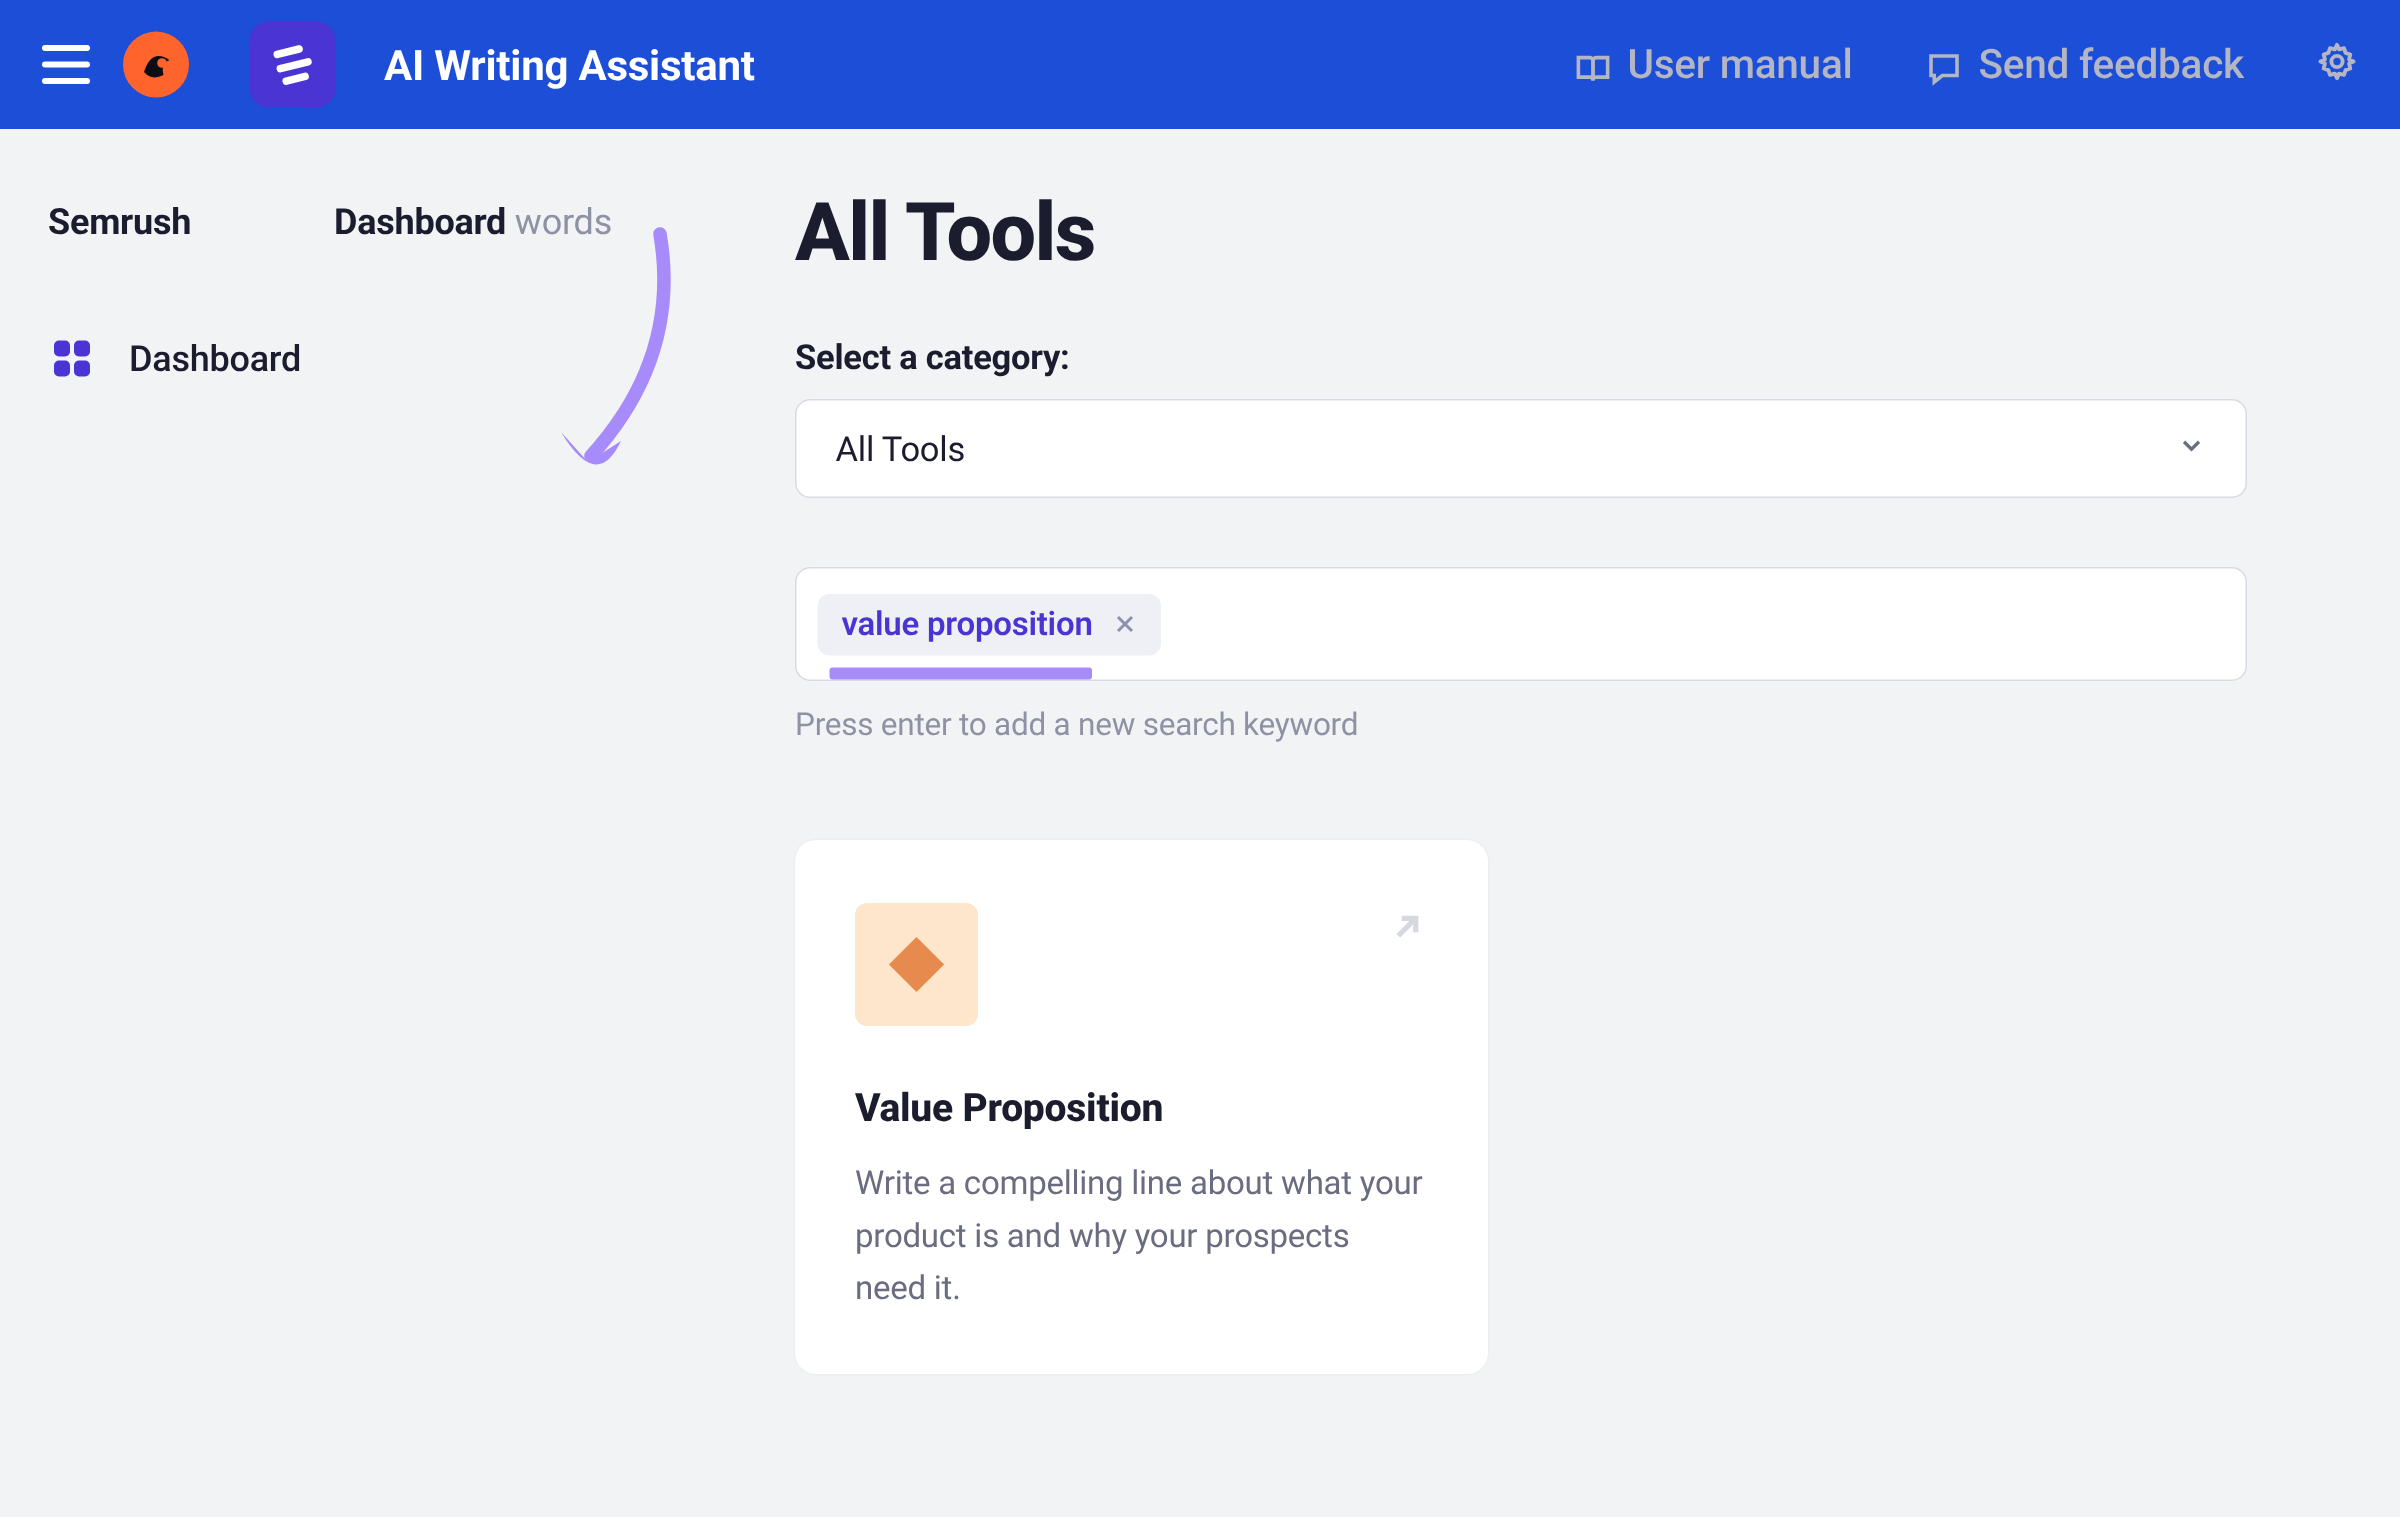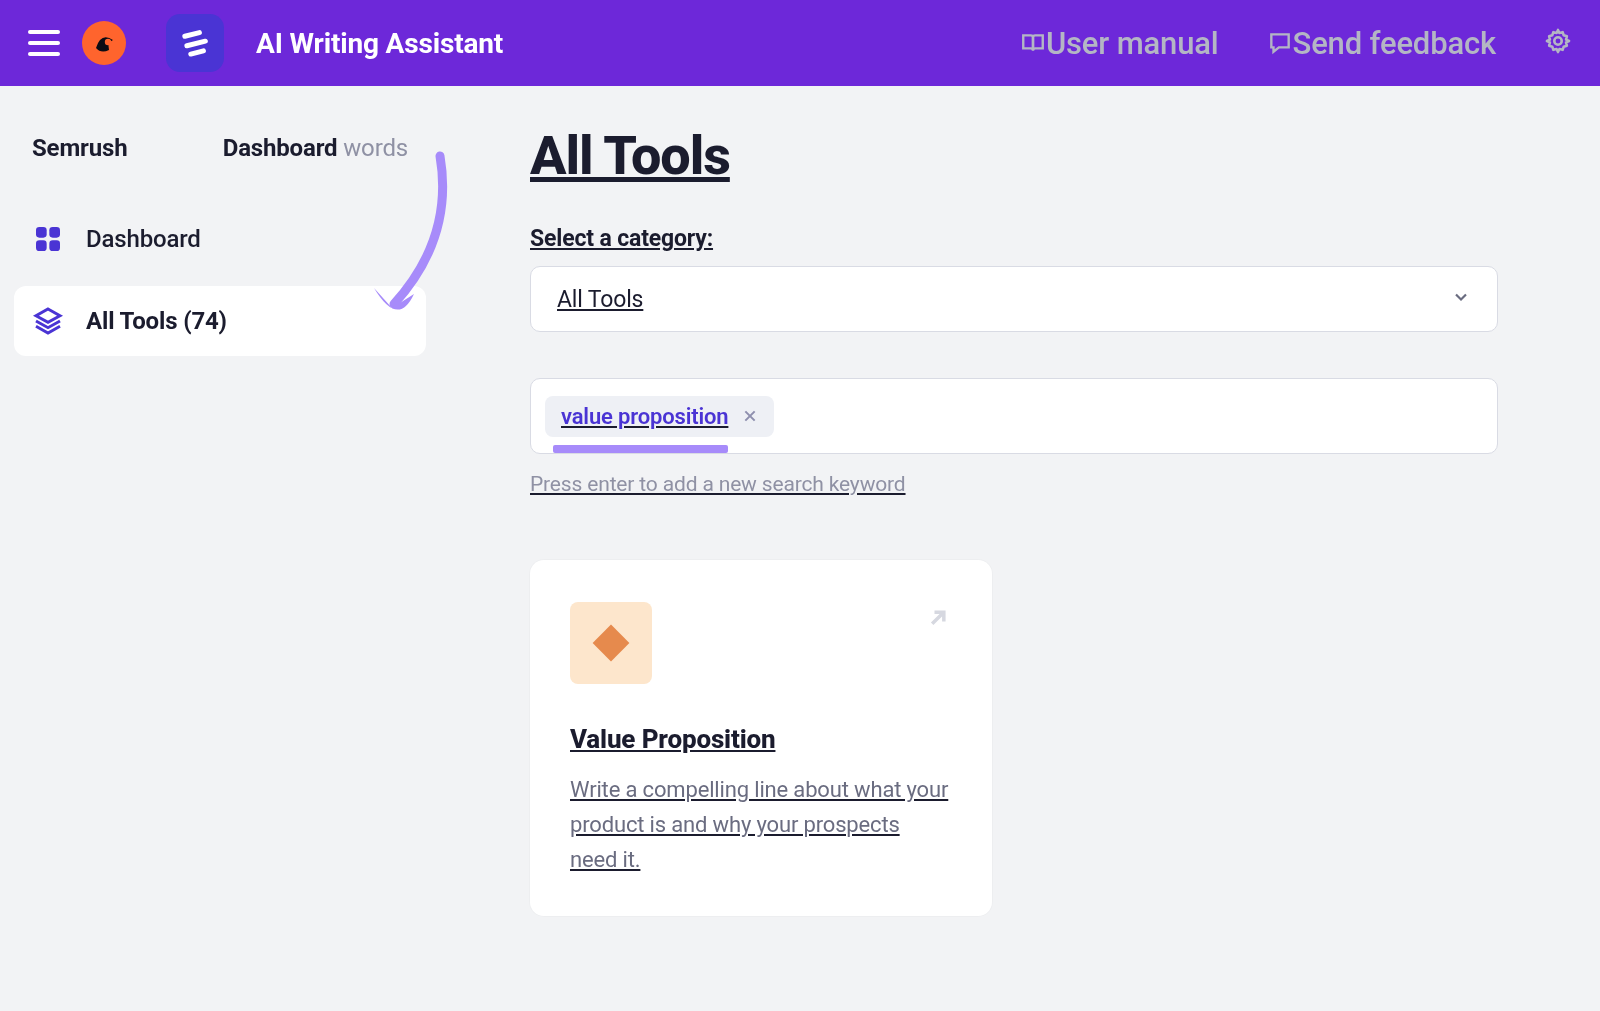--- a/index.html
+++ b/index.html
@@ -9,41 +9,41 @@
     color: #1b1c2e;
     width: 1600px;
     height: 1011px;
     overflow: hidden;
     letter-spacing: -0.01em;
   }
 
   
   .topbar {
     height: 86px;
-    background: #6d28d9;
+    background: #1d4ed8;
     display: flex;
     align-items: center;
     padding: 0 28px;
     gap: 18px;
     color: #fff;
   }
   .hamburger { width: 32px; height: 32px; display:flex; flex-direction:column; justify-content:center; gap:7px; cursor:pointer;}
   .hamburger span{ display:block; height:4px; width:32px; background:#fff; border-radius:2px;}
   .brand-flame { width:52px; height:52px; display:flex; align-items:center; justify-content:center;}
   .app-logo {
     width: 58px; height: 58px; border-radius: 14px;
     background: #4a34d4;
     display:flex; align-items:center; justify-content:center;
     margin-left: 18px;
   }
   .app-title { font-size: 28px; font-weight: 700; margin-left: 14px; }
   .topbar-spacer { flex: 1; }
   .top-link {
-    display:flex; align-items:center; 
-    color:#b4b6c4; font-size:31px; font-weight:500;
+    display:flex; align-items:flex-end; gap:10px;
+    color:#b4b6c4; font-size:27px; font-weight:500;
     margin-left: 30px; cursor:pointer;
   }
   .top-link svg { stroke:#b4b6c4; fill:none; }
   .gear { margin-left: 30px; cursor:pointer; color:#b4b6c4;}
 
   
   .shell { display:flex; height: calc(1011px - 86px); }
   .sidebar {
     width: 440px;
     padding: 48px 14px 0 14px;
@@ -67,21 +67,21 @@
   }
   .nav-item.active {
     background:#fff;
     font-weight:700;
     border-radius: 12px;
   }
   .nav-icon { width:32px; height:32px; display:flex; align-items:center; justify-content:center; color:#4a34d4;}
   .nav-icon svg { width:32px; height:32px; }
 
   
-  .main { flex:1; padding: 38px 86px 0 90px; position:relative;text-decoration:underline;}
+  .main { flex:1; padding: 38px 86px 0 90px; position:relative;}
   .page-title { font-size:54px; font-weight:800; color:#1b1c2e; letter-spacing:-0.02em; margin-bottom: 38px;}
   .field-label { font-size:23px; font-weight:700; color:#1b1c2e; margin-bottom:14px;}
   .select-box {
     width: 968px; height:66px; background:#fff;
     border:1px solid #d9dbe4; border-radius:10px;
     display:flex; align-items:center; justify-content:space-between;
     padding: 0 26px; font-size:23px; color:#1b1c2e;
     cursor:pointer;
   }
   .select-box .chev { color:#6a6c80; }
@@ -198,30 +198,20 @@
         <svg viewBox="0 0 24 24" fill="#4a34d4">
           <rect x="3" y="3" width="8" height="8" rx="2.5"></rect>
             <rect x="13" y="3" width="8" height="8" rx="2.5"></rect>
           <rect x="3" y="13" width="8" height="8" rx="2.5"></rect>
             <rect x="13" y="13" width="8" height="8" rx="2.5"></rect>
         </svg>
       </span>
       <span>Dashboard</span>
     </div>
 
-    <div class="nav-item active">
-      <span class="nav-icon">
-        <svg viewBox="0 0 24 24" fill="none" stroke="#4a34d4" stroke-width="2.2">
-          <path d="M12 3 L21 8 L12 13 L3 8 Z"></path>
-          <path d="M3 12 L12 17 L21 12"></path>
-          <path d="M3 16 L12 21 L21 16"></path>
-        </svg>
-      </span>
-      <span>All Tools (74)</span>
-    </div>
 
   </div>
 
   <div class="main">
 
     <svg class="annot-arrow" viewBox="0 0 100 190">
       <path d="M78 8 Q92 90 32 156" fill="none" stroke="#a78bfa" stroke-width="9" stroke-linecap="round"></path>
       <path d="M12 140 L30 160 L52 146 Q36 180 12 140 Z" fill="#a78bfa"></path>
     </svg>
 

